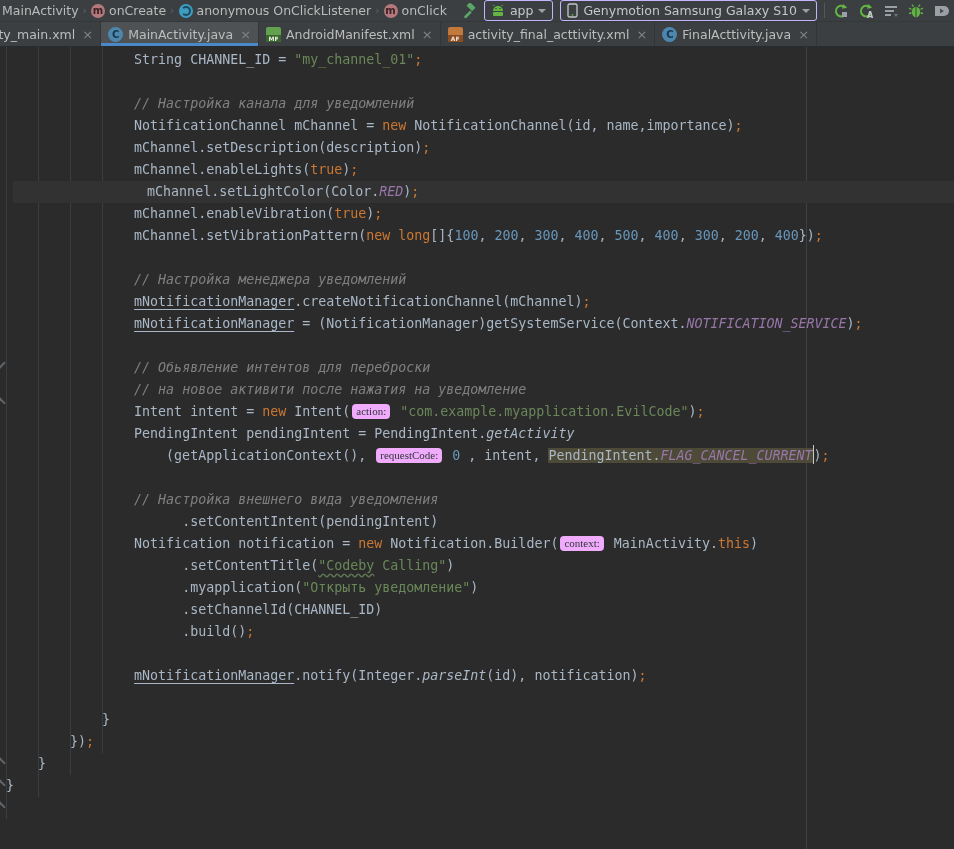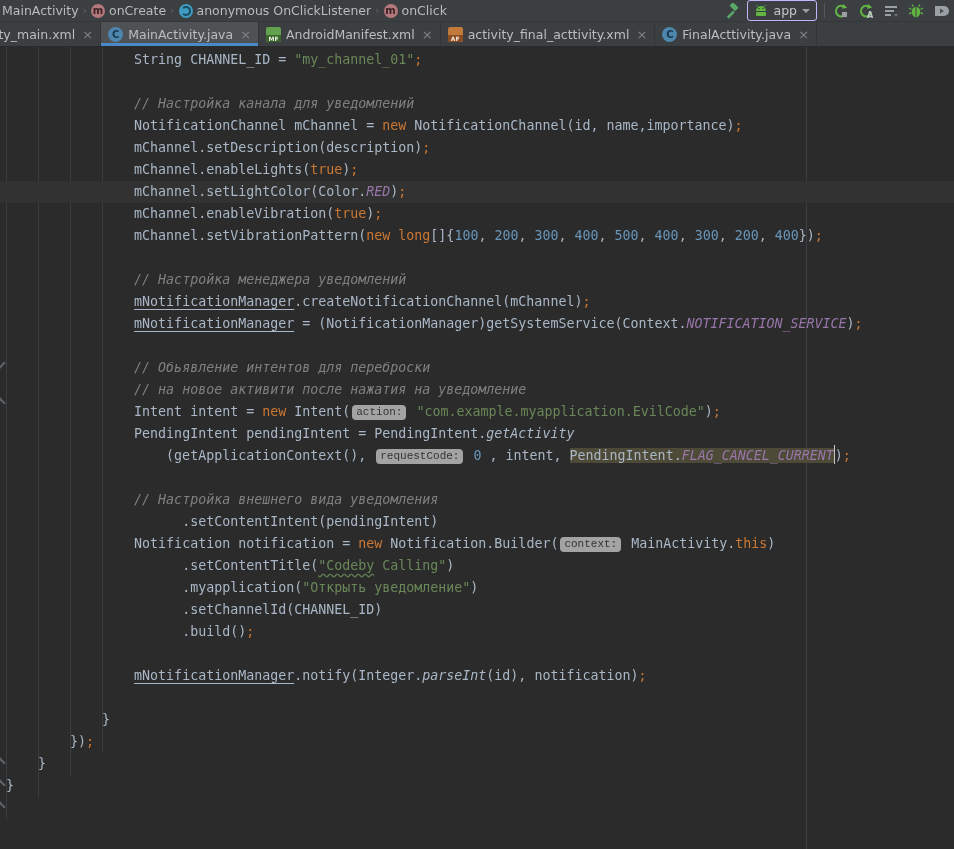--- a/index.html
+++ b/index.html
@@ -28,32 +28,32 @@
   .fic{width:15px;height:15px;flex:0 0 auto;display:flex;align-items:center;justify-content:center;}
   .fic-java{background:#4e86ad;border-radius:50%;color:#16364d;font-size:10px;font-weight:bold;}
   .fic-mf{background:#62a14e;border-radius:2px;flex-direction:column;justify-content:flex-end;font-size:6px;font-weight:bold;color:#e8f2e4;}
   .fic-mf span{background:#39652b;width:100%;text-align:center;border-radius:0 0 2px 2px;}
   .fic-xmlo{background:#c1793c;border-radius:2px;flex-direction:column;justify-content:flex-end;font-size:6px;font-weight:bold;color:#f4e7d8;}
   .fic-xmlo span{background:#8a4c22;width:100%;text-align:center;border-radius:0 0 2px 2px;}
   
   .editor{position:relative;height:802px;background:#2b2b2b;overflow:hidden;font-family:"DejaVu Sans Mono",monospace;font-size:13.3px;line-height:22px;color:#a9b7c6;}
   .lines{position:absolute;top:2px;left:0;right:0;}
   .code-line{height:22px;white-space:pre;padding-left:6px;}
-  .code-line.current{background:#323232;}
+  .code-line.current{background:#323232;margin-left:13px;}
   .tk-d{color:#a9b7c6;}
   .tk-k{color:#cc7832;}
   .tk-s{color:#6a8759;}
   .tk-cm{color:#808080;font-style:italic;}
   .tk-n{color:#6897bb;}
   .tk-i{color:#9876aa;font-style:italic;}
   .tk-f{color:#a9b7c6;text-decoration:underline;text-underline-offset:3px;text-decoration-thickness:1px;}
   .tk-im{color:#a9b7c6;font-style:italic;}
   .wavy{text-decoration:underline wavy #5f7a52;text-decoration-skip-ink:none;text-underline-offset:3px;}
   .hl{background:#4e4a38;}
-  .param-hint{display:inline-block;background:#a3a3a3;color:#313539;border-radius:4px;padding:0 4px;margin:1px 2px;font-family:Liberation Mono, monospace;font-size:11px;line-height:15px;vertical-align:1px;}
+  .param-hint{display:inline-block;background:#f0abfc;color:#313539;border-radius:4px;padding:0 4px;margin:1px 2px;font-family:Liberation Serif, serif;font-size:11px;line-height:15px;vertical-align:1px;}
   .caret{display:inline-block;width:0;height:19px;border-left:1.5px solid #c8c8c8;vertical-align:-4px;}
   .indent-guide{position:absolute;top:0;width:1px;background:#3b3e40;}
   .margin-guide{position:absolute;top:0;bottom:0;width:1px;background:#3d4144;left:806px;}
   .chev{position:absolute;width:6px;height:6px;border-right:2px solid #5f6468;border-bottom:2px solid #5f6468;left:-4px;}
   .chev.up{transform:rotate(-135deg);}
   .chev.down{transform:rotate(45deg);}
 </style>
 </head>
 <body>
 
@@ -88,20 +88,28 @@
     <div class="combo">
       <svg width="14" height="13" viewBox="0 0 14 13">
         <path d="M2 7 a5 5 0 0 1 10 0 z" fill="#62b543"></path>
         <circle cx="5" cy="4.6" r="0.7" fill="#2b2b2b"></circle>
         <circle cx="9" cy="4.6" r="0.7" fill="#2b2b2b"></circle>
         <line x1="3.4" y1="2.2" x2="2.4" y2="0.9" stroke="#62b543" stroke-width="1"></line>
         <line x1="10.6" y1="2.2" x2="11.6" y2="0.9" stroke="#62b543" stroke-width="1"></line>
         <rect x="2" y="8" width="10" height="4" rx="1" fill="#62b543"></rect>
       </svg>
       <span>app</span>
+      <span class="chev-down"></span>
+    </div>
+    <div class="combo">
+      <svg width="11" height="15" viewBox="0 0 11 15">
+        <rect x="1" y="1" width="9" height="13" rx="1.5" fill="none" stroke="#c4c7c9" stroke-width="1.3"></rect>
+        <circle cx="5.5" cy="11.8" r="0.9" fill="#62b543"></circle>
+      </svg>
+      <span>Genymotion Samsung Galaxy S10</span>
       <span class="chev-down"></span>
     </div>
     <div class="tb-sep"></div>
     <div class="tb-btn">
       <svg width="16" height="16" viewBox="0 0 16 16">
         <path d="M12.5 5 A5.3 5.3 0 1 0 13.3 9.5" fill="none" stroke="#62b543" stroke-width="2"></path>
         <path d="M10 1 L14.2 4.4 L9 5.8 Z" fill="#62b543"></path>
         <rect x="9" y="9" width="5" height="5" fill="#9aa0a6"></rect>
       </svg>
     </div>

